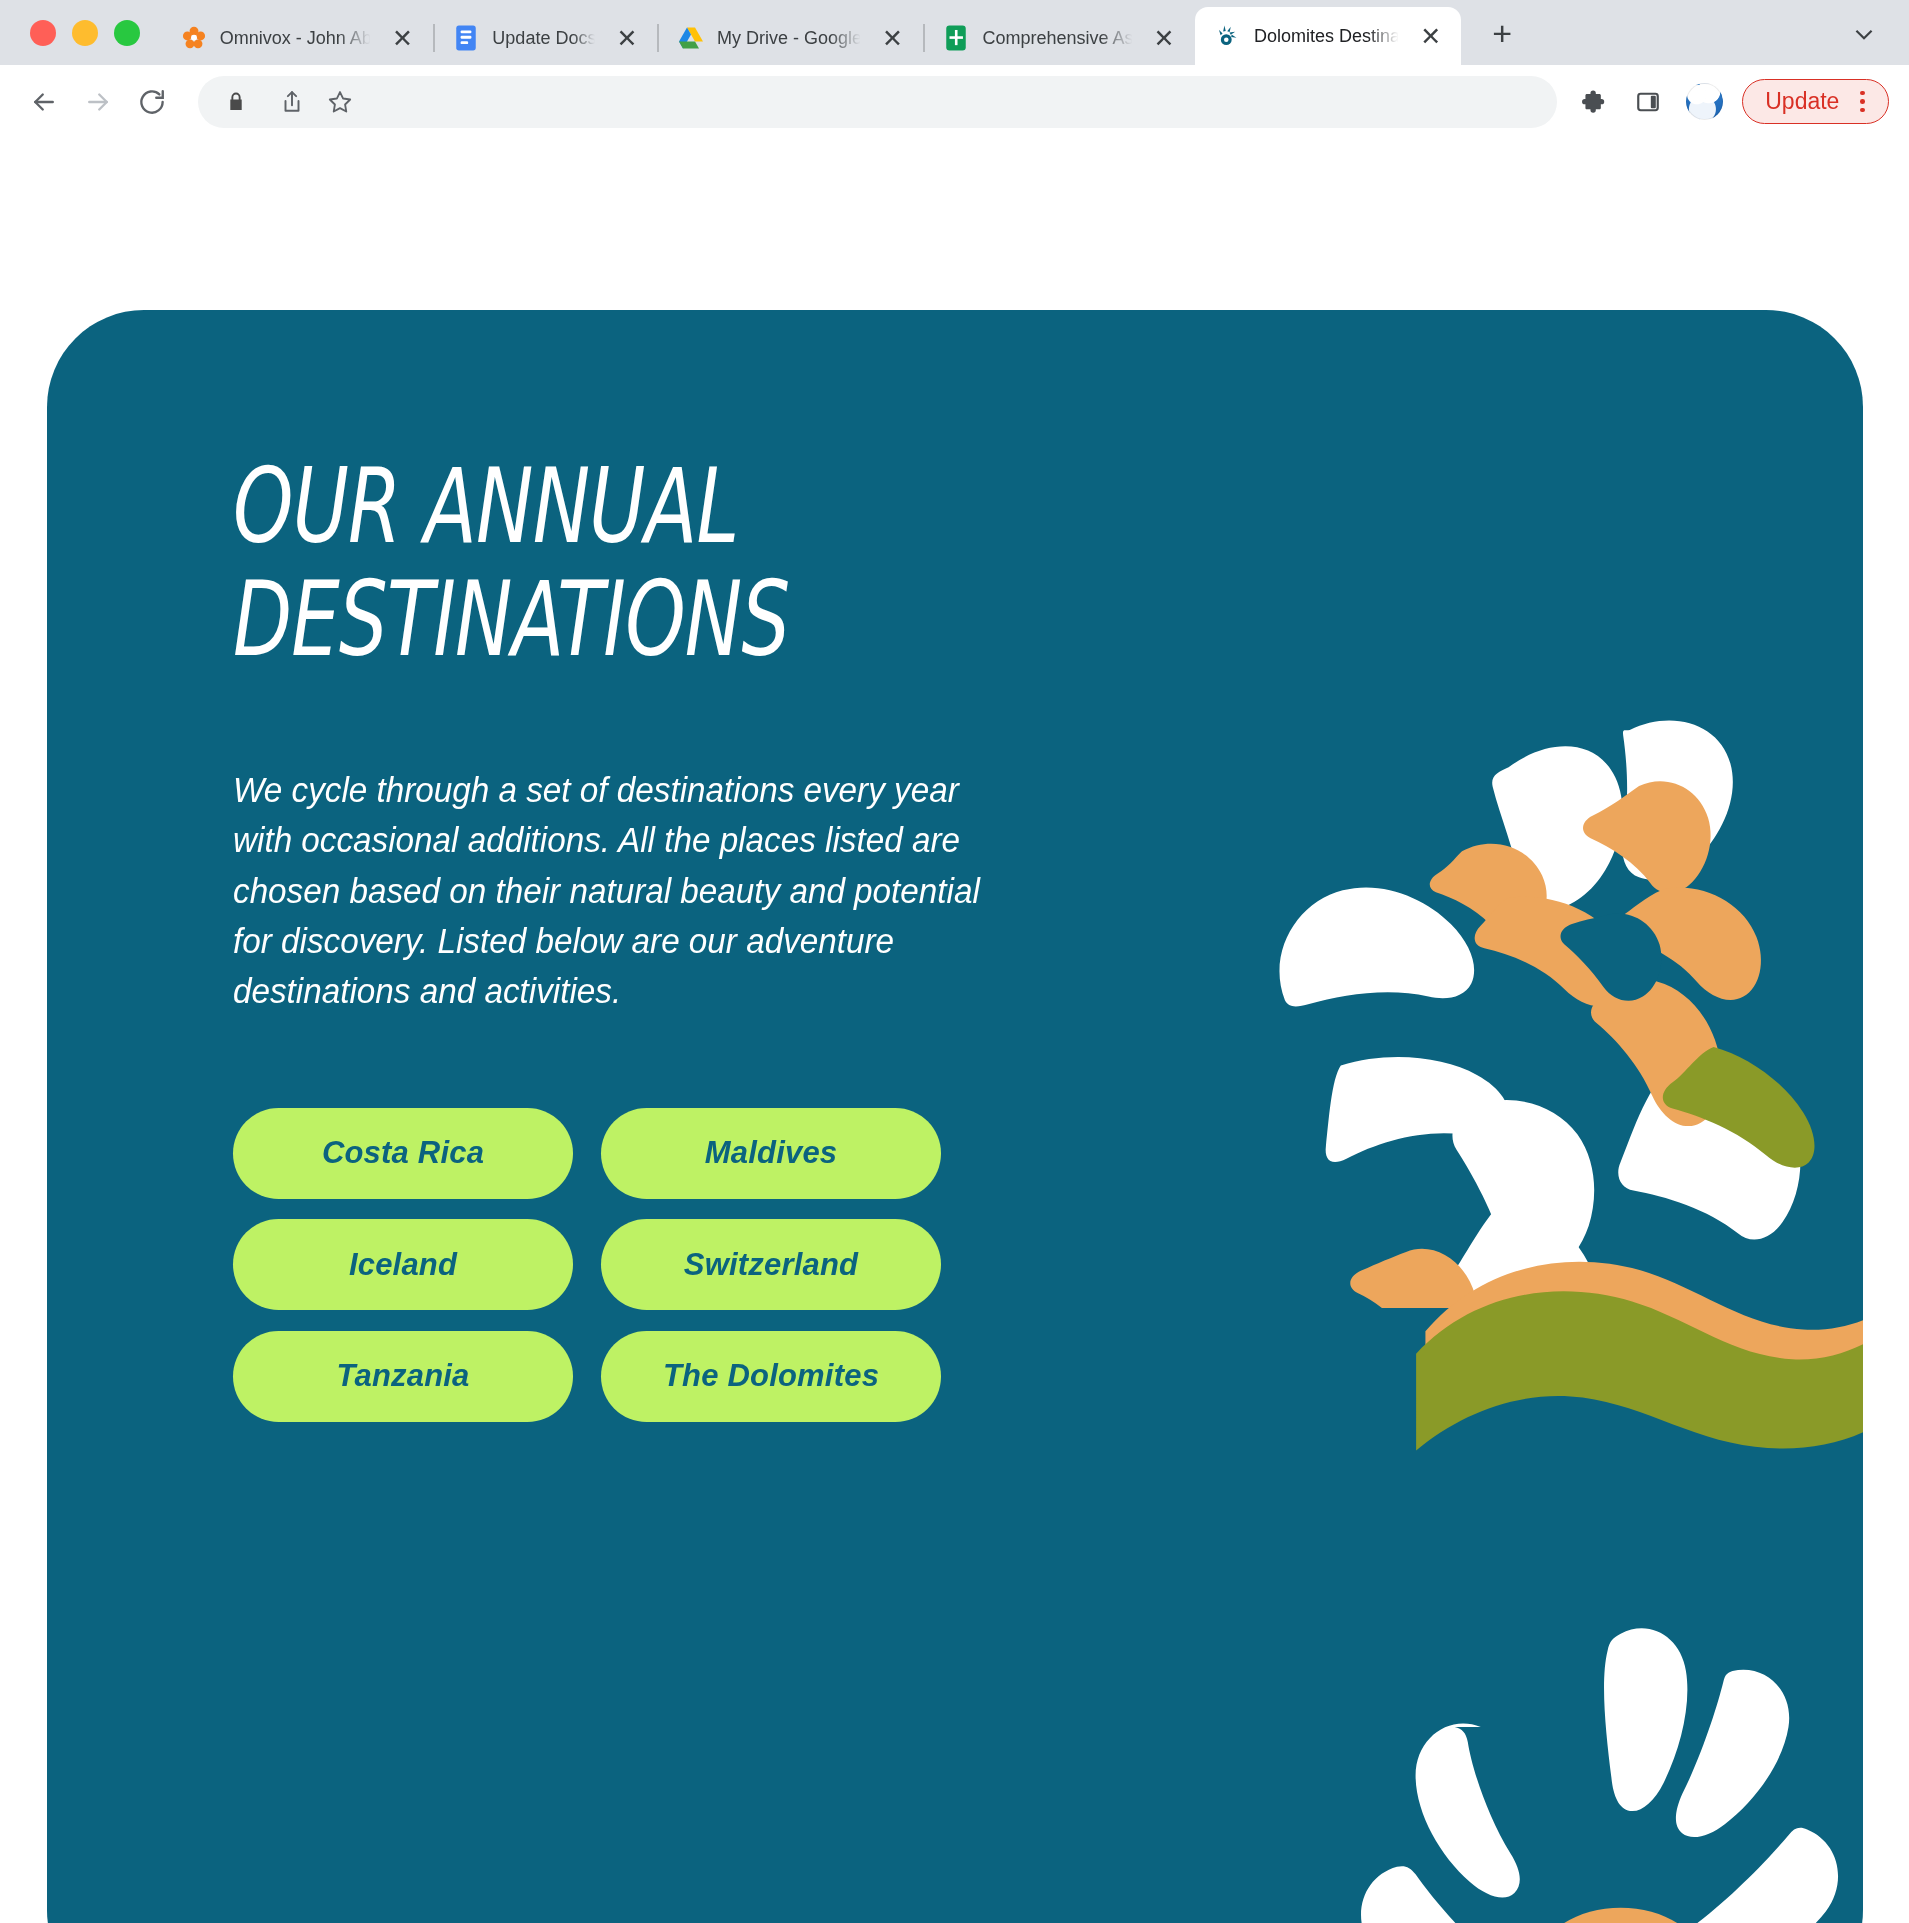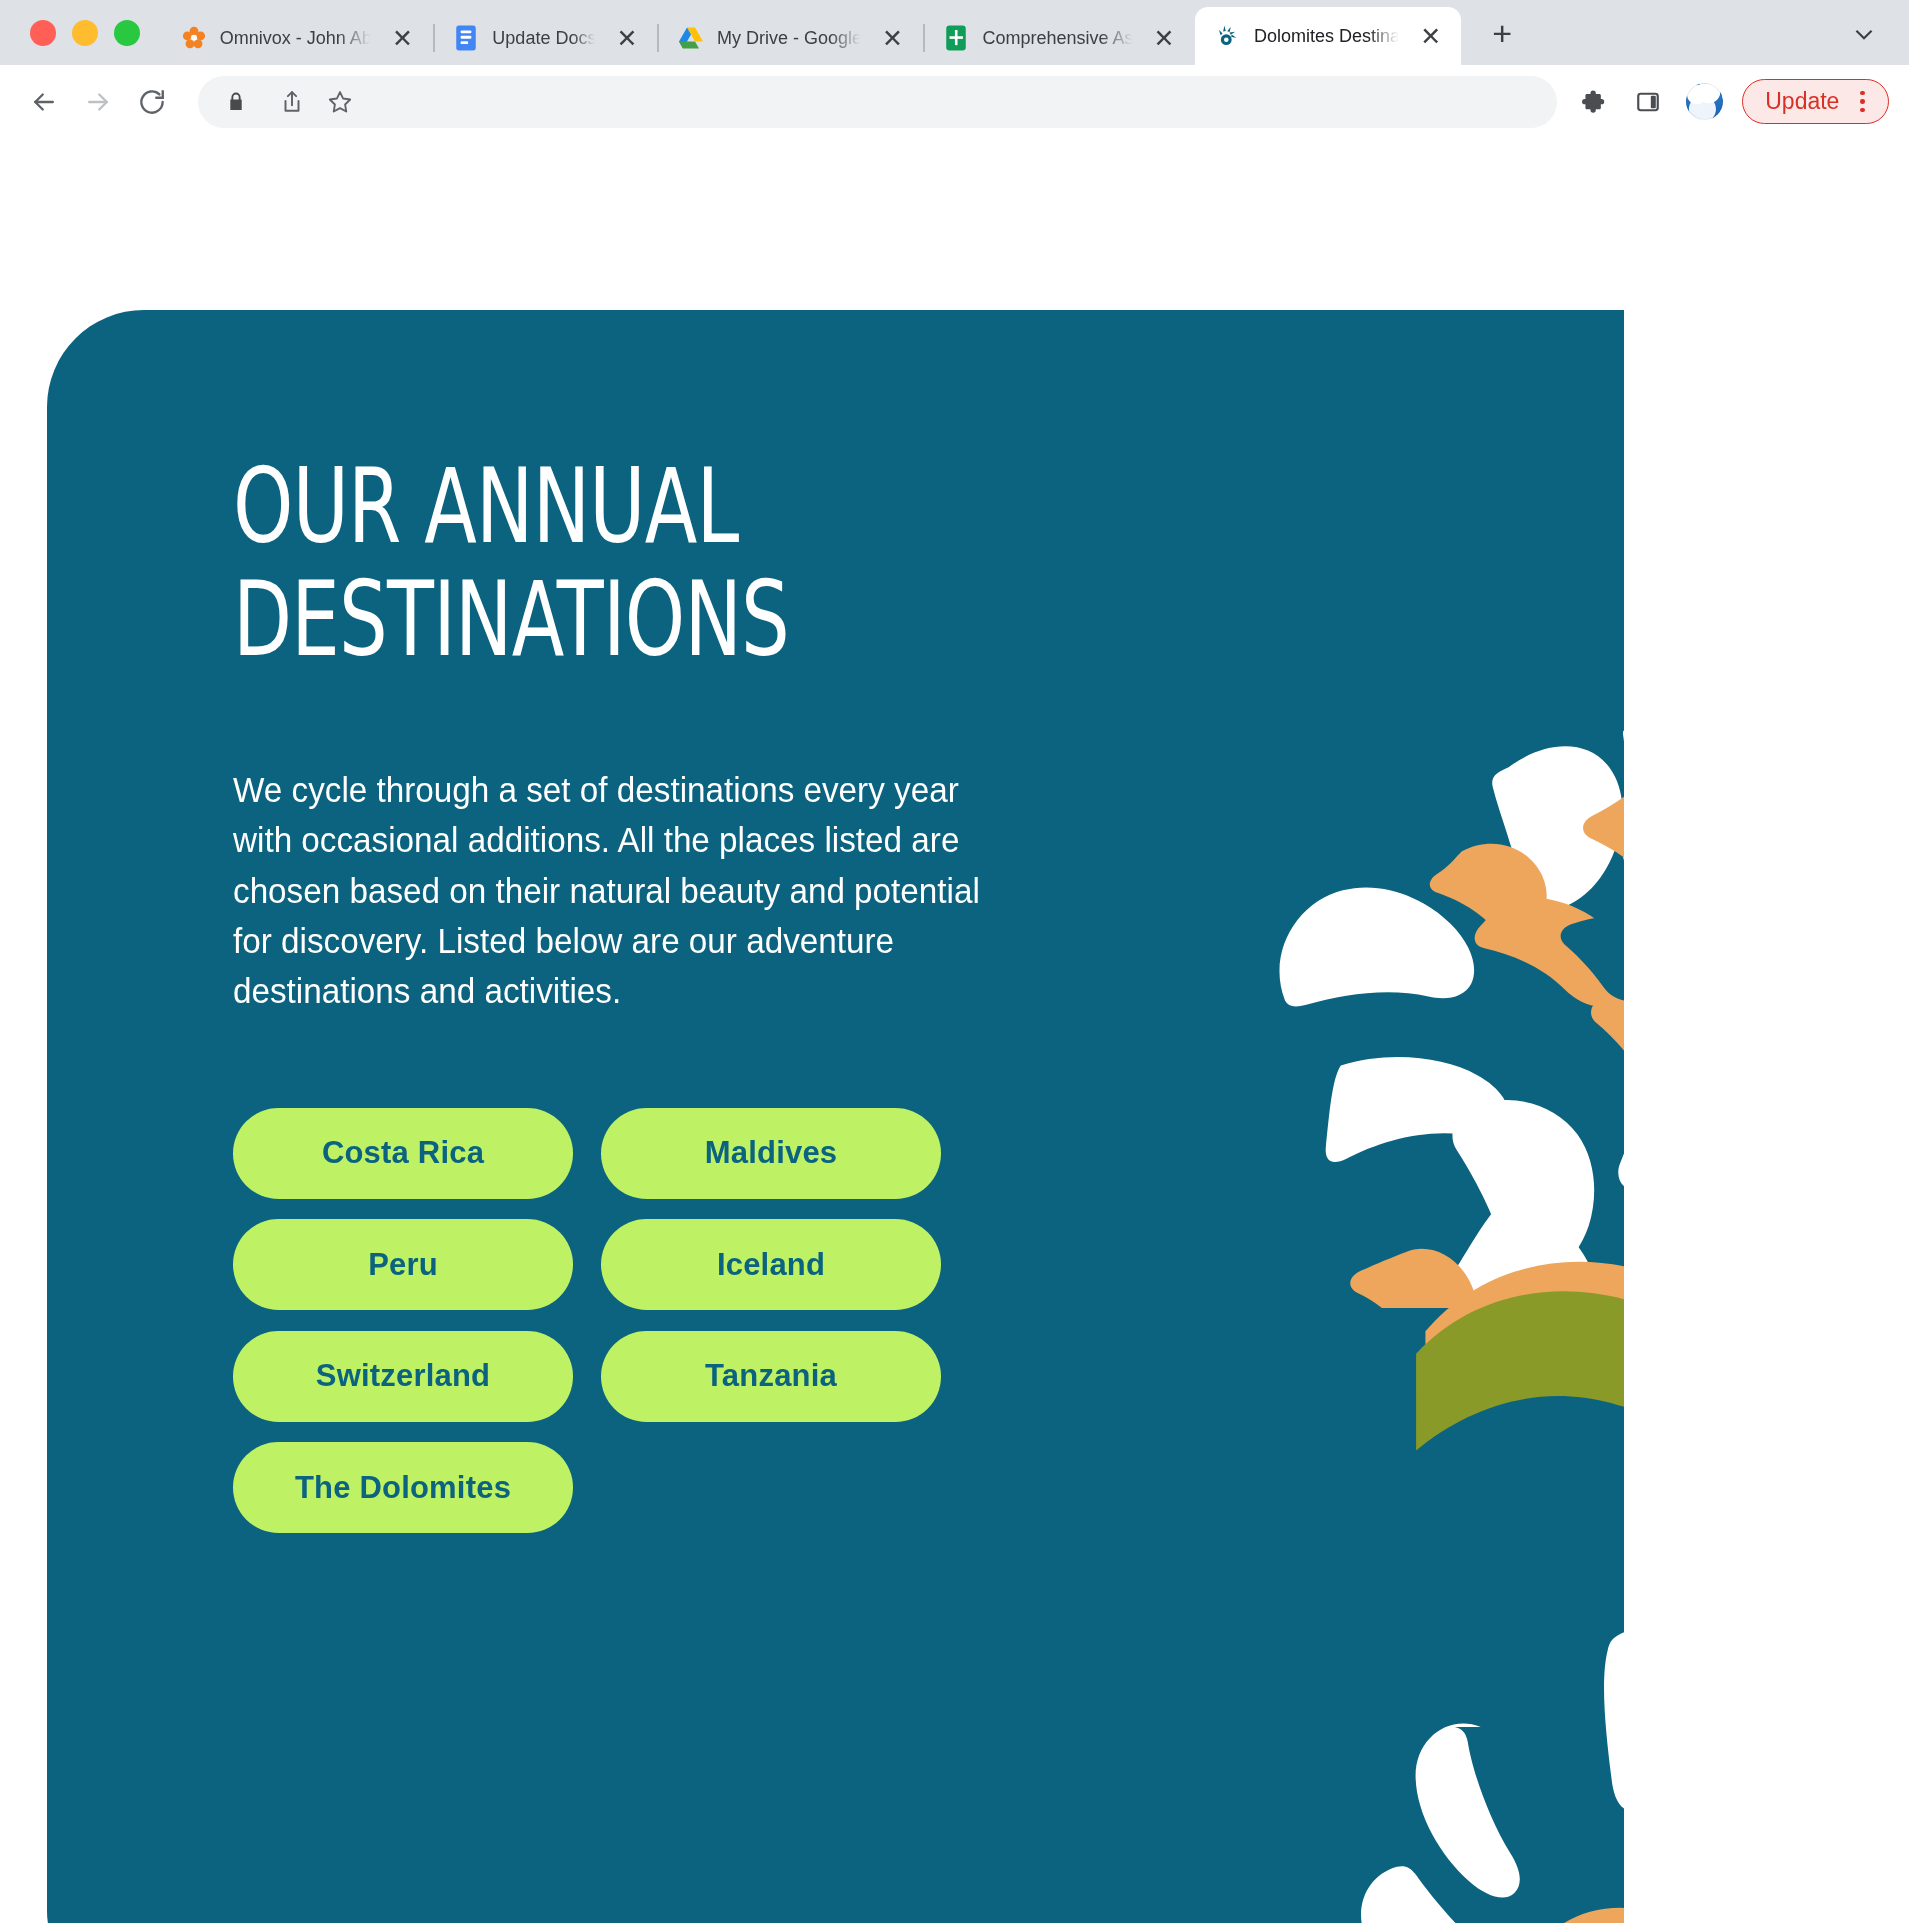--- a/index.html
+++ b/index.html
@@ -169,24 +169,25 @@
   .update-pill .kebab {
     width: 35px; height: 35px;
     display: flex; flex-direction: column; align-items: center; justify-content: center; gap: 3.7px;
   }
   .update-pill .kebab i { width: 4.7px; height: 4.7px; border-radius: 50%; background: #d93025; display:block; }
 
   
   .viewport {
     position: absolute;
     top: 138px; left: 0;
-    width: 1624px;
+    width: 1909px;
     height: 1785px;
     background: #ffffff;
     overflow: hidden;
+    font-style: italic;
   }
 
   .hero {
     position: absolute;
     left: 47px;
     top: 172px;
     width: 1816px;
     height: 1697px;
     background: #0b637f;
     border-radius: 97px;
@@ -443,21 +444,20 @@
       <div class="hero-inner">
 
         <h1 class="hero-title">OUR ANNUAL
 DESTINATIONS</h1>
 
         <p class="hero-copy">We cycle through a set of destinations every year with occasional additions. All the places listed are chosen based on their natural beauty and potential for discovery. Listed below are our adventure destinations and activities.</p>
 
         <div class="pill-grid">
           <div class="pill">Costa Rica</div>
           <div class="pill">Maldives</div>
-          <div class="pill">Peru</div>
           <div class="pill">Iceland</div>
           <div class="pill">Switzerland</div>
           <div class="pill">Tanzania</div>
           <div class="pill">The Dolomites</div>
         </div>
       </div>
 
       <div class="flower-top">
         <svg viewBox="0 0 720 680" width="671" height="634">
           <g>

